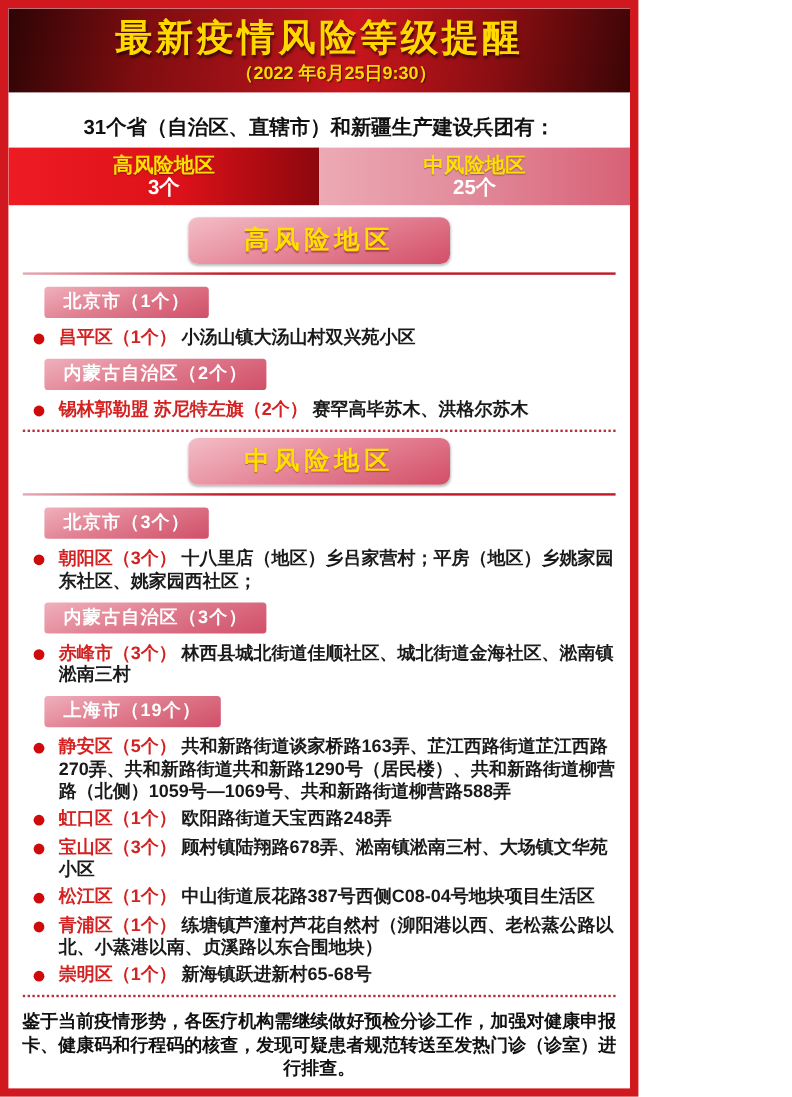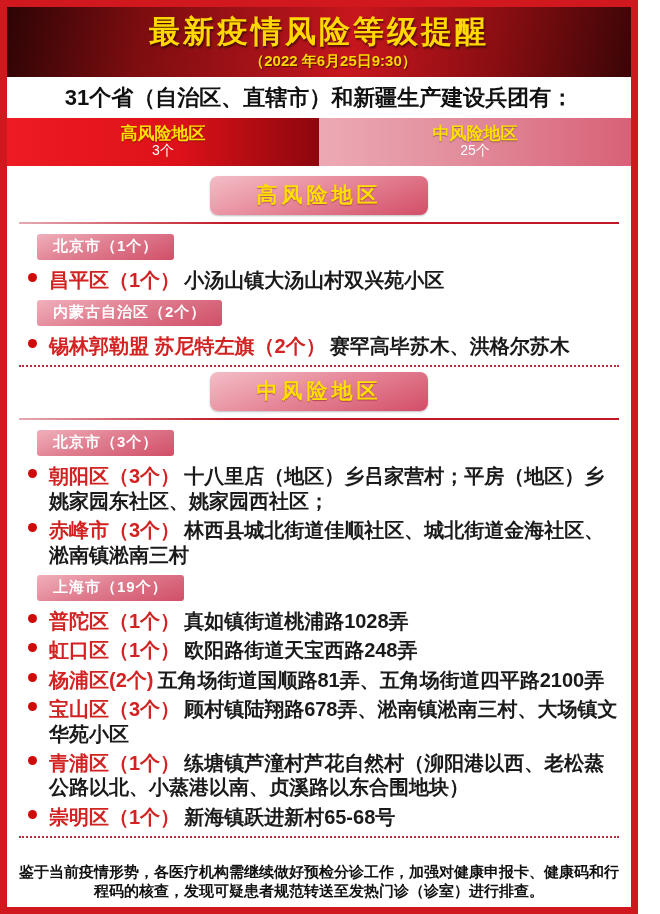--- a/index.html
+++ b/index.html
@@ -2,21 +2,21 @@
 <html><head>
 <meta charset="utf-8">
 <style>
   * { margin: 0; padding: 0; box-sizing: border-box; }
   body {
     font-family: "Liberation Sans", sans-serif;
     background: #ffffff;
     width: 660px;
   }
   .poster {
-    width: 638px;
+    width: 532px;
     height: 914px;
     border: 7px solid #d2181f;
     background: #ffffff;
     display: flex;
     flex-direction: column;
     overflow: hidden;
   }
   
   .header {
     background: linear-gradient(100deg, #2d0405 0%, #7e0d10 22%, #b3141a 48%, #c8161d 55%, #8a0e12 78%, #3a0506 100%);
@@ -35,44 +35,44 @@
   .header .date {
     color: #ffd800;
     font-size: 15px;
     font-weight: bold;
     margin-top: 2px;
     text-shadow: 1px 1px 1px rgba(0,0,0,0.5);
     padding-left: 28px;
   }
   .subtitle {
     text-align: center;
-    font-size: 22px;
+    font-size: 17px;
     font-weight: bold;
     color: #111111;
-    padding: 6px 0 5px 0;
+    padding: 18px 0 5px 0;
     flex: 0 0 auto;
   }
   
   .banner { display: flex; height: 48px; flex: 0 0 auto; }
   .banner .half {
     flex: 1 1 50%;
     display: flex;
     flex-direction: column;
     align-items: center;
     justify-content: center;
     line-height: 1.12;
   }
   .banner .half.high {
     background: linear-gradient(to right, #ee1b23 0%, #dd1119 55%, #8c070d 100%);
   }
   .banner .half.medium {
     background: linear-gradient(to right, #ecaab5 0%, #e28d9c 45%, #d86177 100%);
   }
   .banner .blabel { color: #ffe000; font-size: 17px; font-weight: bold; text-shadow: 0 1px 1px rgba(0,0,0,0.35); }
-  .banner .bcount { color: #ffffff; font-size: 14px; font-weight: normal; }
+  .banner .bcount { color: #ffffff; font-size: 17px; font-weight: bold; }
   
   .content { flex: 1 1 auto; padding: 5px 12px 0 12px; }
   .section-pill {
     margin: 5px auto 7px auto;
     width: 218px;
     text-align: center;
     background: linear-gradient(160deg, #f3bec7 0%, #e78a9b 45%, #d24e67 100%);
     border-radius: 8px;
     color: #ffe000;
     font-size: 21px;
@@ -95,21 +95,21 @@
     font-size: 15px;
     font-weight: bold;
     padding: 3px 16px 4px 16px;
     border-radius: 3px;
     margin: 3px 12px 4px 18px;
     letter-spacing: 1px;
   }
   .item {
     position: relative;
     padding-left: 30px;
-    font-size: 20px;
+    font-size: 15px;
     font-weight: bold;
     color: #1a1a1a;
     line-height: 1.22;
     margin: 4px 0 5px 0;
   }
   .item .bullet {
     position: absolute;
     left: 9px;
     top: 5px;
     width: 9px;
@@ -176,36 +176,37 @@
 
     
     <div class="section-pill">中风险地区</div>
     <div class="rule"></div>
 
     <div class="prov-label">北京市（3个）</div>
     <div class="item">
       <span class="bullet"></span><span class="district">朝阳区（3个）</span><span class="detail">十八里店（地区）乡吕家营村；平房（地区）乡姚家园东社区、姚家园西社区；</span>
     </div>
 
+    <div class="prov-label">内蒙古自治区（3个）</div>
     <div class="item">
       <span class="bullet"></span><span class="district">赤峰市（3个）</span><span class="detail">林西县城北街道佳顺社区、城北街道金海社区、淞南镇淞南三村</span>
     </div>
 
     <div class="prov-label">上海市（19个）</div>
     <div class="item">
-      <span class="bullet"></span><span class="district">普陀区（1个）</span><span class="detail">真如镇街道桃浦路1028弄</span>
+      <span class="bullet"></span><span class="district">静安区（5个）</span><span class="detail">共和新路街道谈家桥路163弄、芷江西路街道芷江西路270弄、共和新路街道共和新路1290号（居民楼）、共和新路街道柳营路（北侧）1059号—1069号、共和新路街道柳营路588弄</span>
     </div>
     <div class="item">
       <span class="bullet"></span><span class="district">虹口区（1个）</span><span class="detail">欧阳路街道天宝西路248弄</span>
     </div>
     <div class="item">
-      <span class="bullet"></span><span class="district">杨浦区(2个)</span><span class="detail">五角场街道国顺路81弄、五角场街道四平路2100弄</span>
-    </div>
-    <div class="item">
       <span class="bullet"></span><span class="district">宝山区（3个）</span><span class="detail">顾村镇陆翔路678弄、淞南镇淞南三村、大场镇文华苑小区</span>
+    </div>
+    <div class="item">
+      <span class="bullet"></span><span class="district">松江区（1个）</span><span class="detail">中山街道辰花路387号西侧C08-04号地块项目生活区</span>
     </div>
     <div class="item">
       <span class="bullet"></span><span class="district">青浦区（1个）</span><span class="detail">练塘镇芦潼村芦花自然村（泖阳港以西、老松蒸公路以北、小蒸港以南、贞溪路以东合围地块）</span>
     </div>
     <div class="item">
       <span class="bullet"></span><span class="district">崇明区（1个）</span><span class="detail">新海镇跃进新村65-68号</span>
     </div>
 
     <div class="dotted"></div>
   </div>

